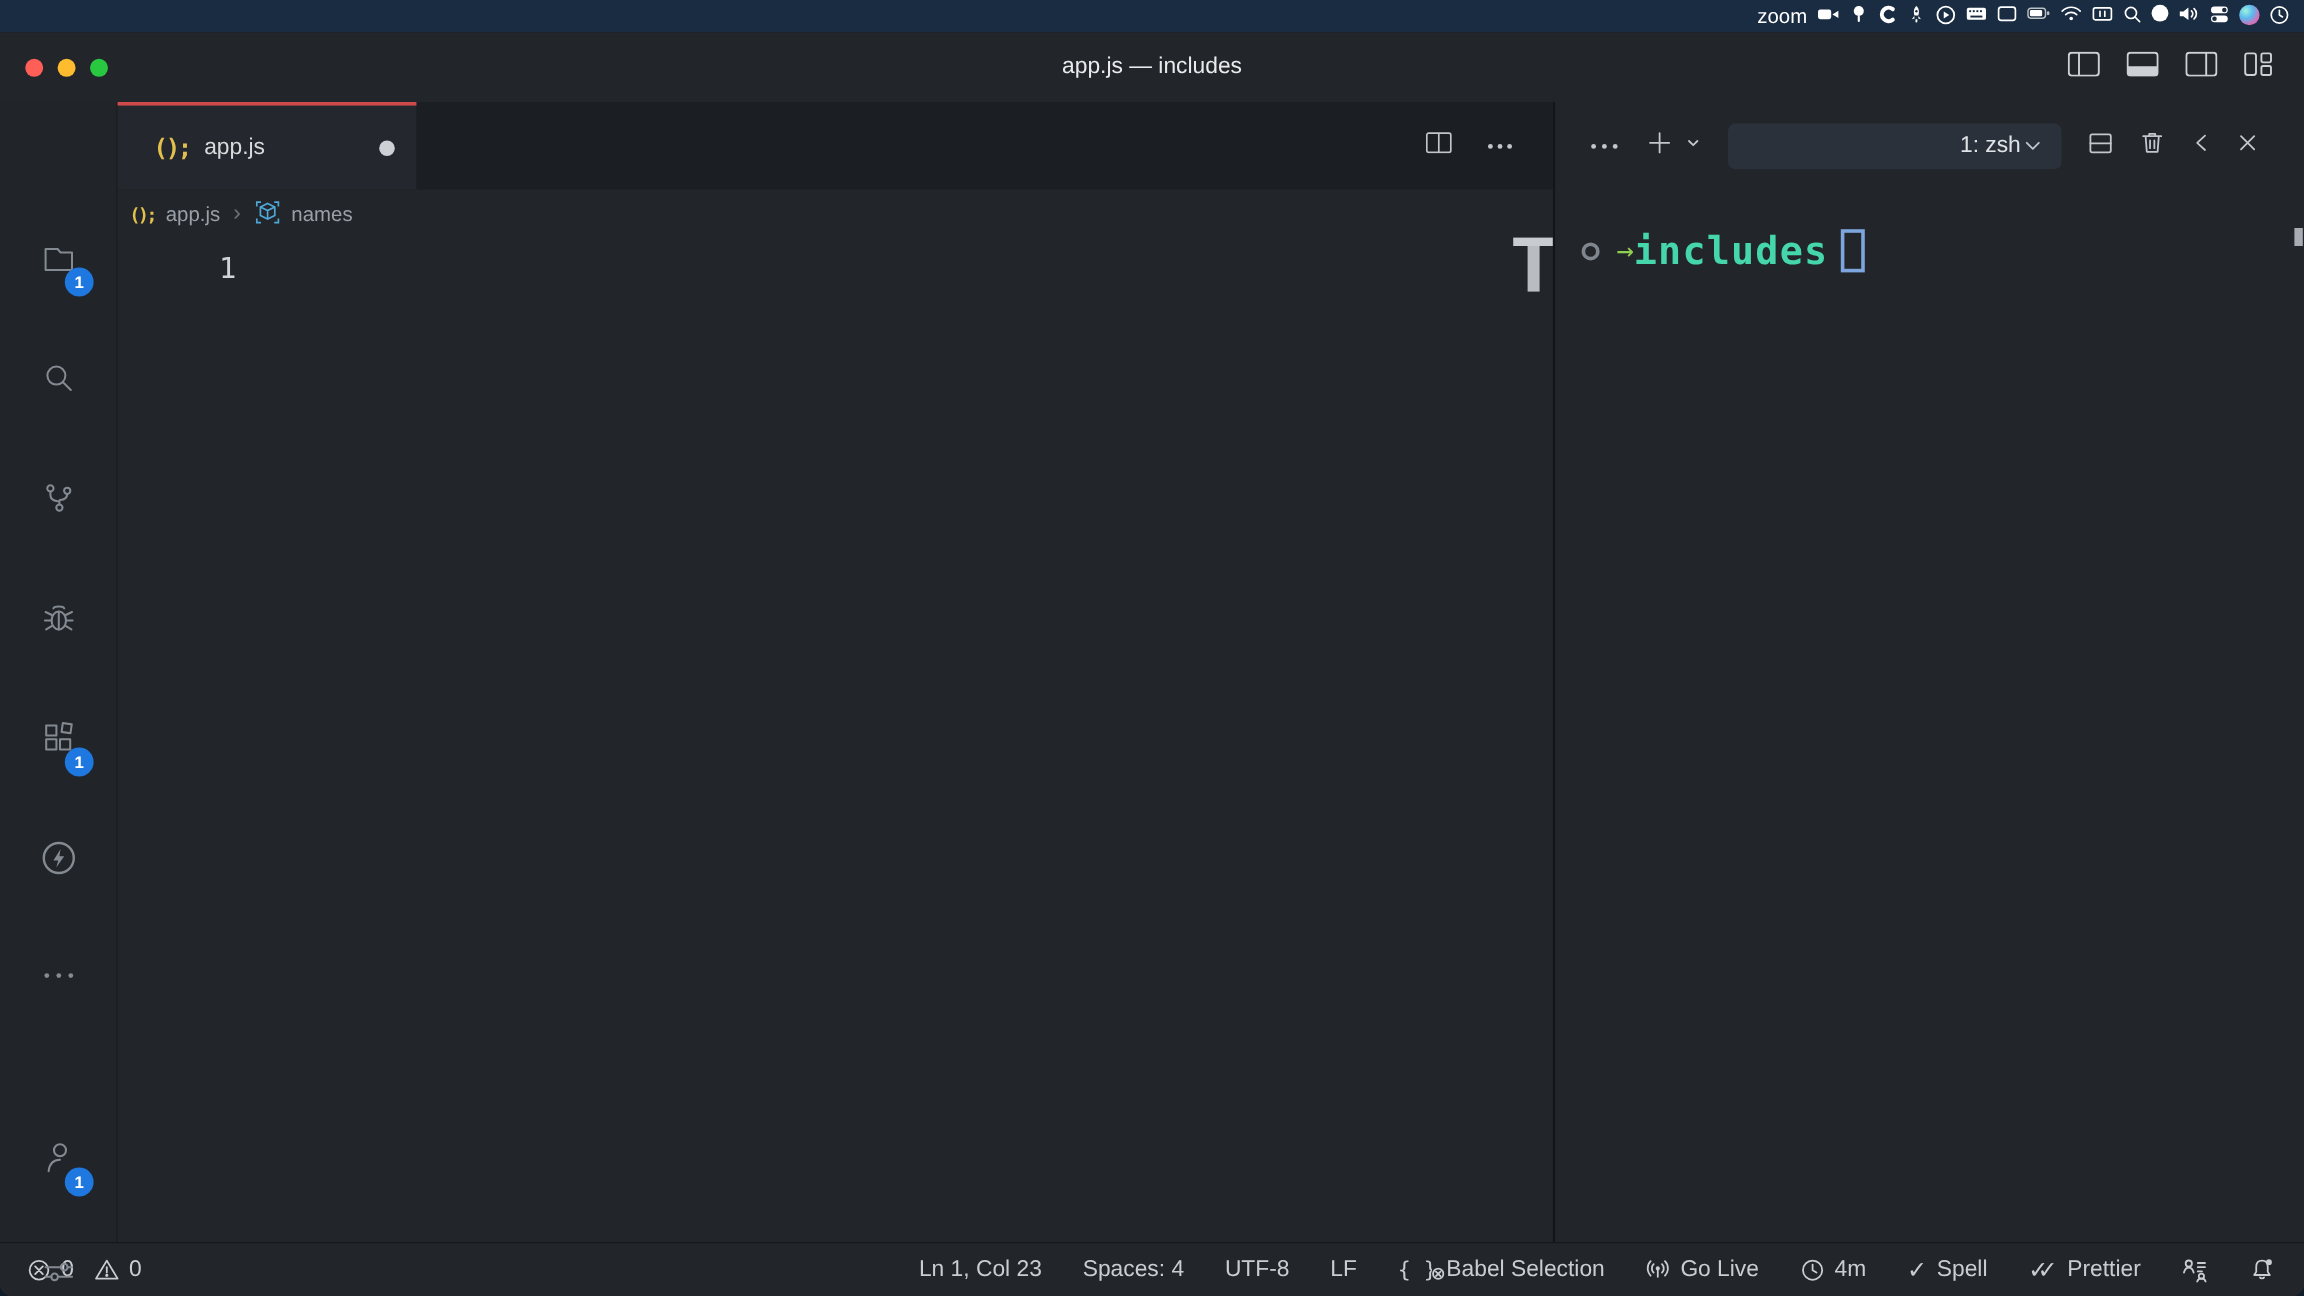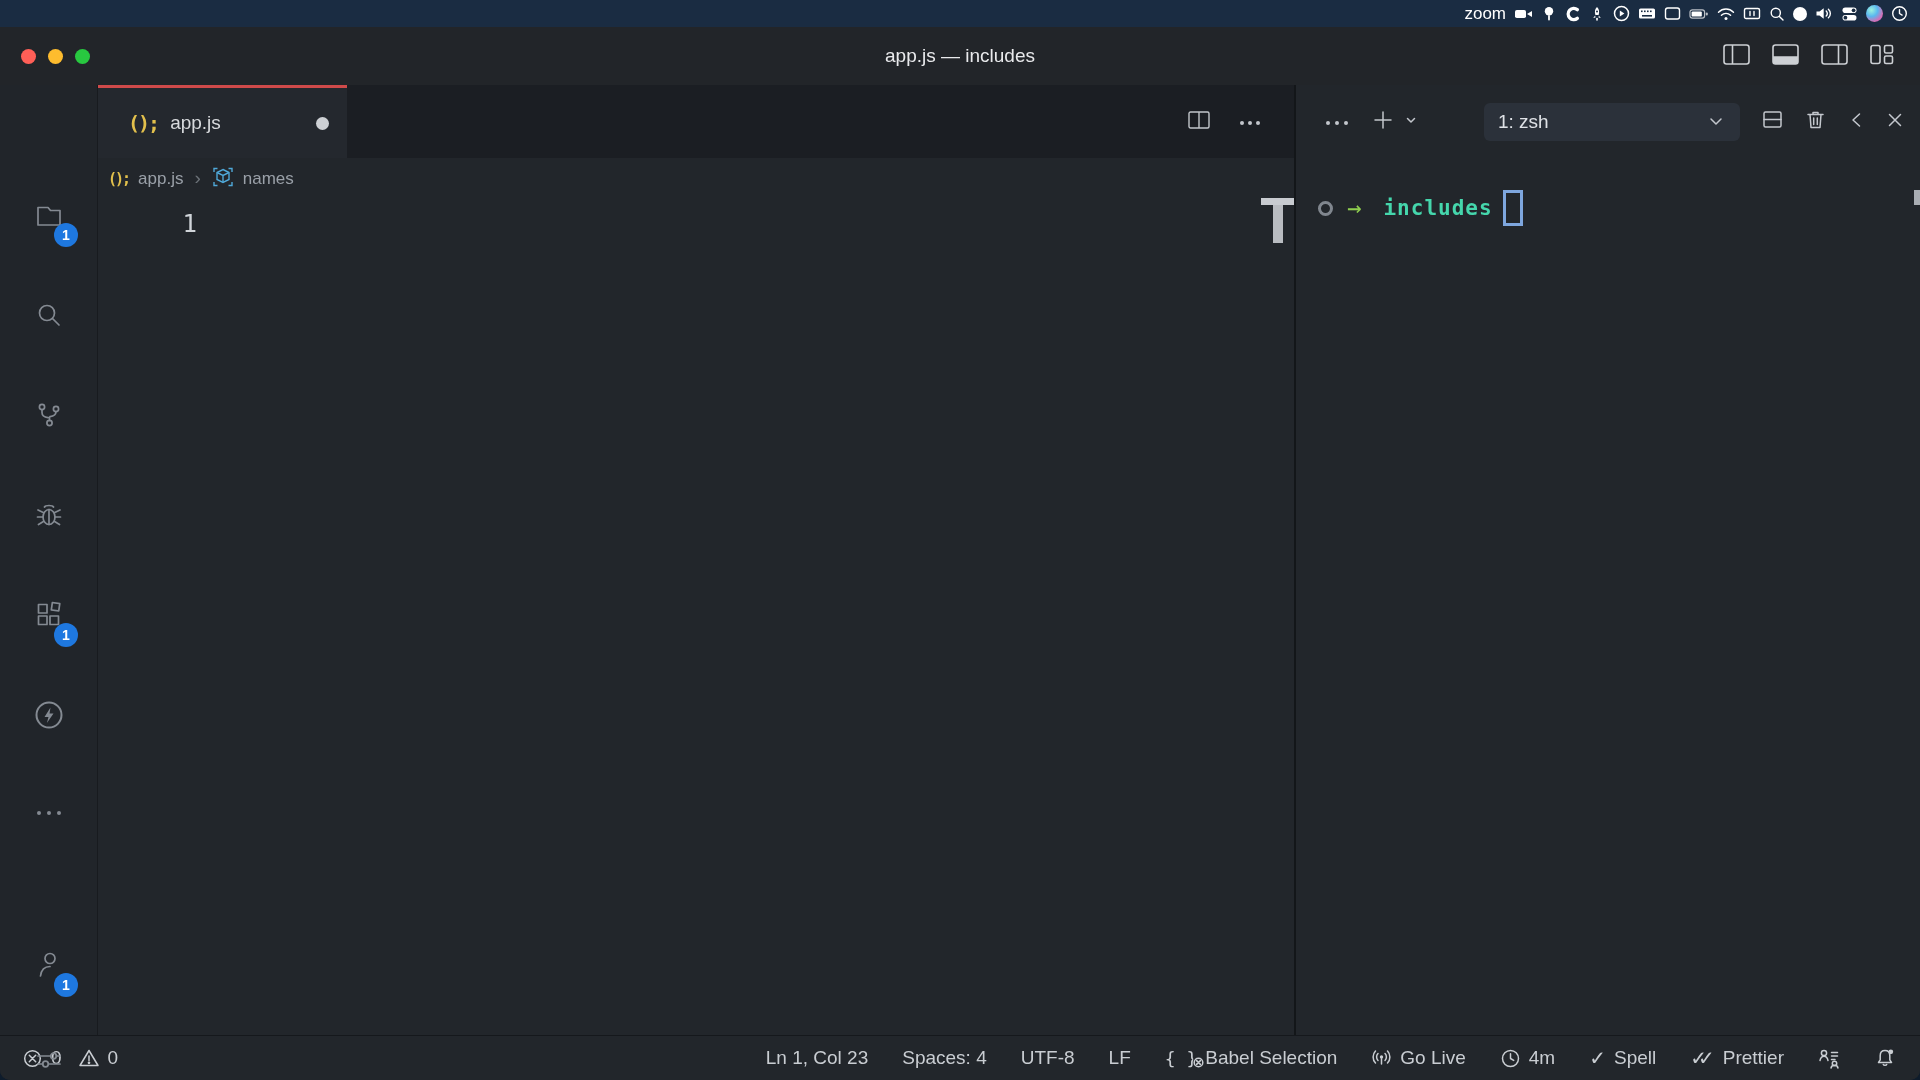--- a/index.html
+++ b/index.html
@@ -5,21 +5,21 @@
   * { margin:0; padding:0; box-sizing:border-box; }
   html,body { width:1920px; height:1080px; overflow:hidden; background:#0e1c2c; font-family:"Liberation Sans", sans-serif; }
   .screen { width:1920px; height:1080px; position:relative; }
 
   
   .menubar { height:27px; background:#1a2c42; color:#fff; display:flex; align-items:center; padding:0 12px 0 14px; font-size:17px; }
   .menu-left { display:flex; align-items:center; }
   .menu-left .mitem { padding:0 11px; }
   .menu-left .mitem.app { font-weight:700; padding-left:18px; }
   .apple { display:inline-flex; width:17px; }
-  .menu-right { margin-left:auto; display:flex; align-items:center; gap:8px; }
+  .menu-right { margin-left:auto; display:flex; align-items:flex-start; gap:8px; }
   .menu-right .mi { display:inline-flex; align-items:center; }
   .siri-dot { width:17px; height:17px; border-radius:50%;
     background: radial-gradient(circle at 32% 30%, #9df2dd 0%, #5ab8ef 38%, #d96cb4 72%, #4553cf 100%); }
   .wcircle { width:14px; height:14px; border-radius:50%; background:#fff; }
 
   svg.w { stroke:#fff; fill:none; stroke-width:1.4; stroke-linecap:round; stroke-linejoin:round; }
   svg.wf { fill:#fff; stroke:none; }
 
   
   .window { position:absolute; top:27px; left:0; right:0; bottom:0; background:#22262b; border-radius:0 0 10px 10px; overflow:hidden; display:flex; flex-direction:column; }
@@ -68,26 +68,26 @@
   .t-marker .stem { position:absolute; top:7px; left:12px; width:10px; height:38px; background:#b9bcc1; }
 
   .divider { width:2px; background:#131619; flex:0 0 auto; }
 
   
   .terminal-area { flex:1 1 auto; background:#22262b; display:flex; flex-direction:column; position:relative; }
   .term-header { height:73px; flex:0 0 auto; display:flex; align-items:center; padding:0 18px 0 28px; }
   .term-header svg { stroke:#c3c7cd; fill:none; stroke-width:1.5; stroke-linecap:round; stroke-linejoin:round; }
   .th-gap { width:22px; flex:0 0 auto; }
   .th-gap-s { width:10px; flex:0 0 auto; }
-  .term-select { width:256px; height:38px; background:#2b313a; border-radius:6px; display:flex; align-items:center; justify-content:space-between; padding:0 14px; color:#dfe2e6; font-size:19px;margin-left:44px; }
+  .term-select { width:278px; height:38px; background:#2b313a; border-radius:6px; display:flex; align-items:center; justify-content:flex-end; padding:0 14px; color:#dfe2e6; font-size:19px; }
   .term-body { flex:1 1 auto; font-family:"DejaVu Sans Mono", monospace; padding:32px 0 0 22px; }
   .prompt-line { display:flex; align-items:center; }
   .p-ring { width:15px; height:15px; border-radius:50%; border:3px solid #80868e; flex:0 0 auto; }
   .p-arrow { color:#8fce4f; font-size:24px; margin-left:14px; }
-  .p-dir { color:#45d6ac; font-weight:700; font-size:21px; margin-left:22px; letter-spacing:1px; }
+  .p-dir { color:#45d6ac; font-weight:700; font-size:32px; letter-spacing:1px; }
   .p-cursor { width:20px; height:36px; border:3px solid #7ea6de; margin-left:10px; flex:0 0 auto; }
   .term-scroll-marker { position:absolute; right:1px; top:105px; width:7px; height:15px; background:#a9adb3; }
 
   
   .statusbar { height:45px; flex:0 0 auto; background:#22262b; border-top:1px solid #15181c; display:flex; align-items:center; padding:0 24px 0 22px; color:#c9cdd2; font-size:19px; }
   .statusbar svg { stroke:#c9cdd2; fill:none; stroke-width:1.5; stroke-linecap:round; stroke-linejoin:round; }
   .sb-item { display:flex; align-items:center; gap:8px; }
   .sb-left { display:flex; align-items:center; gap:16px; }
   .sb-right { margin-left:auto; display:flex; align-items:center; gap:34px; }
   .braces { position:relative; font-family:"DejaVu Sans Mono", monospace; font-size:18px; }

